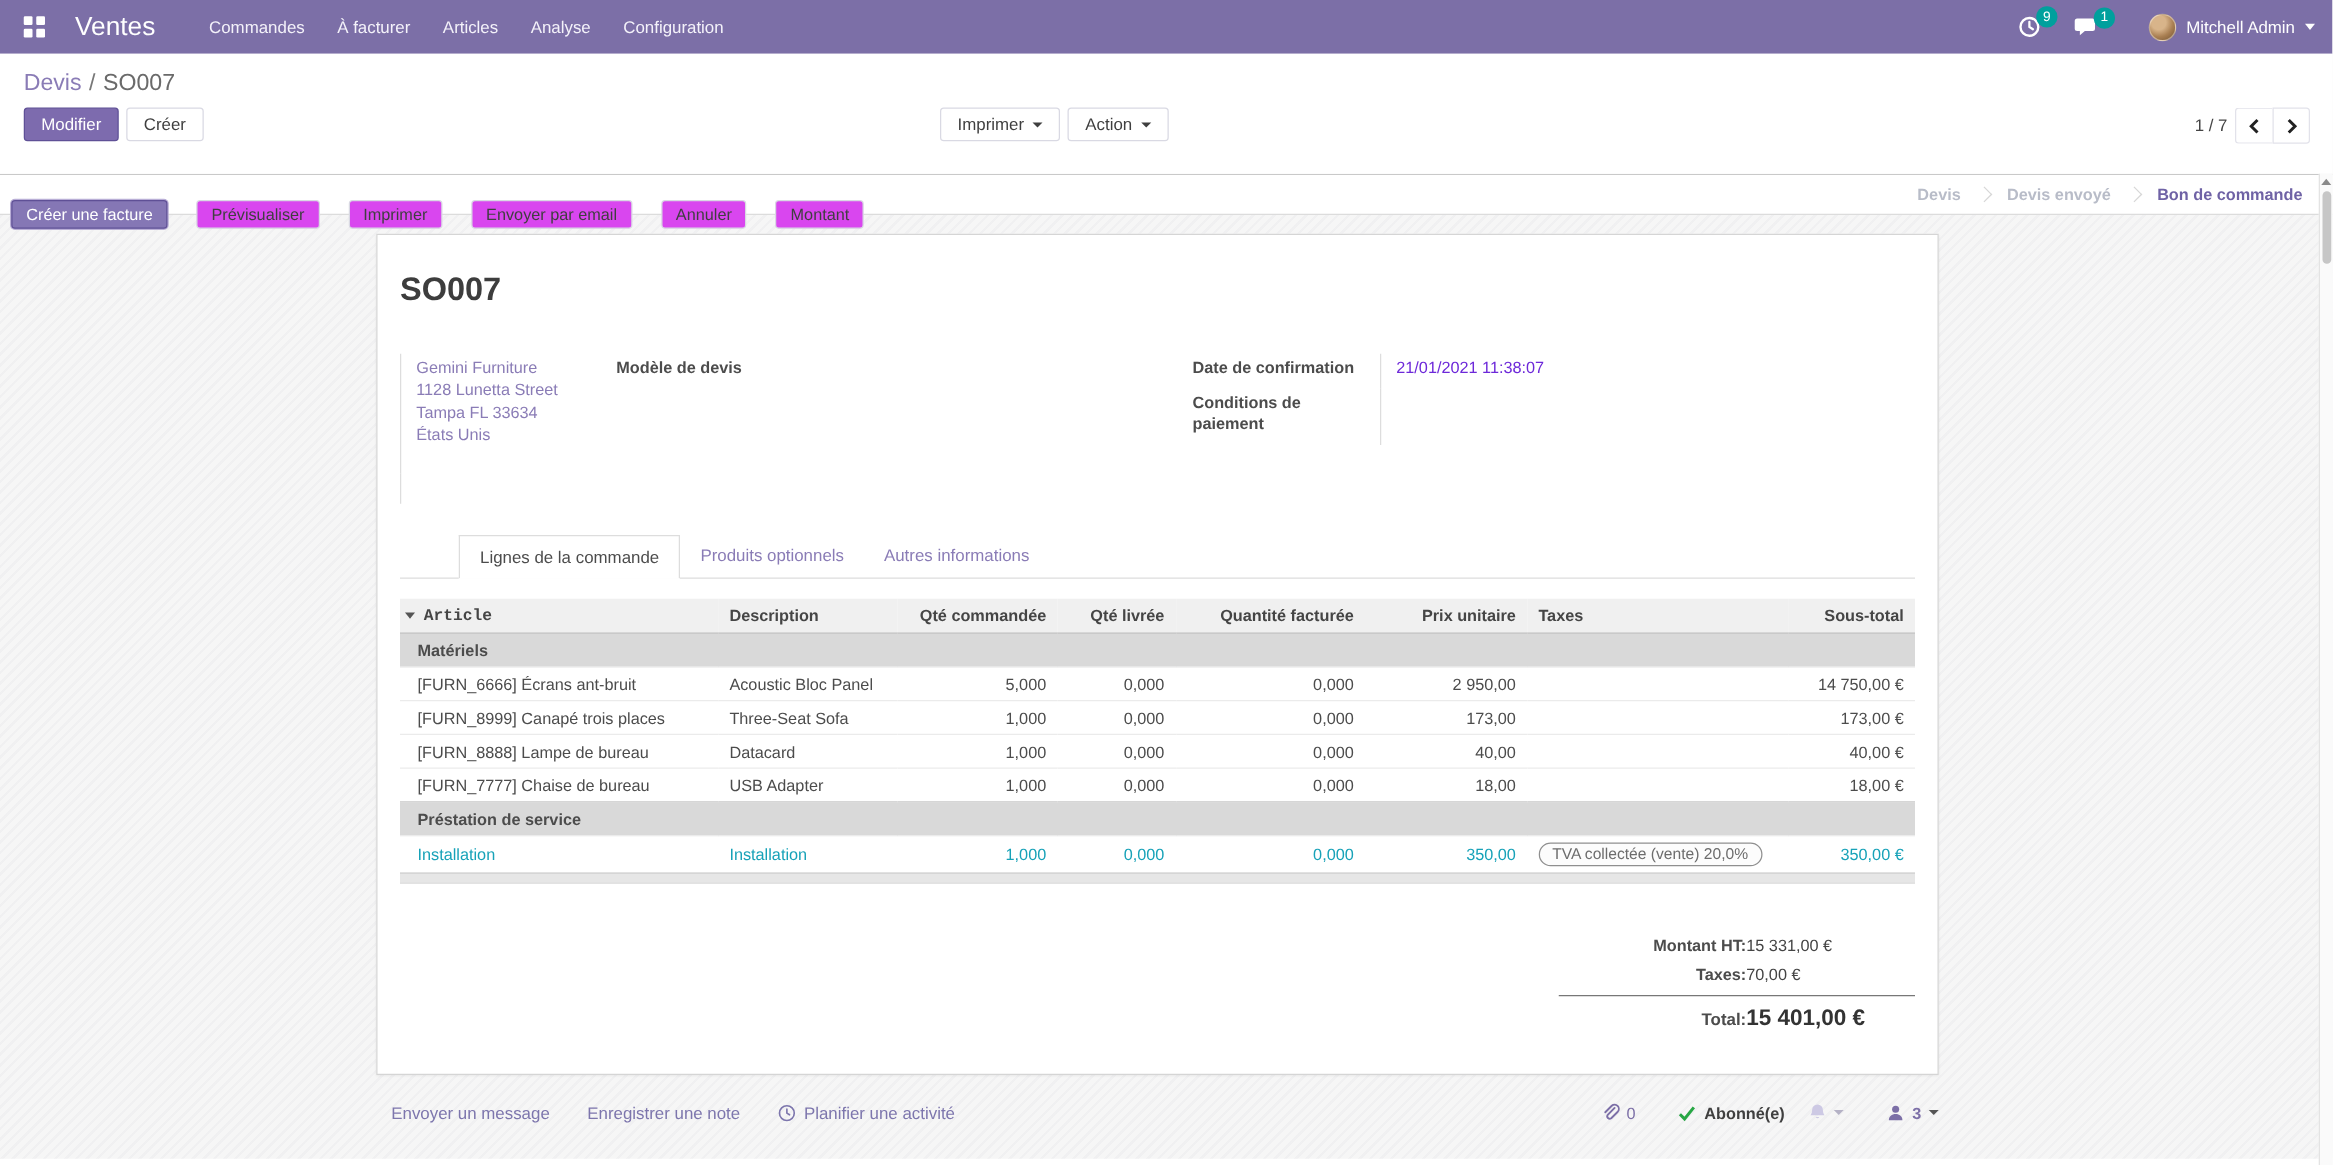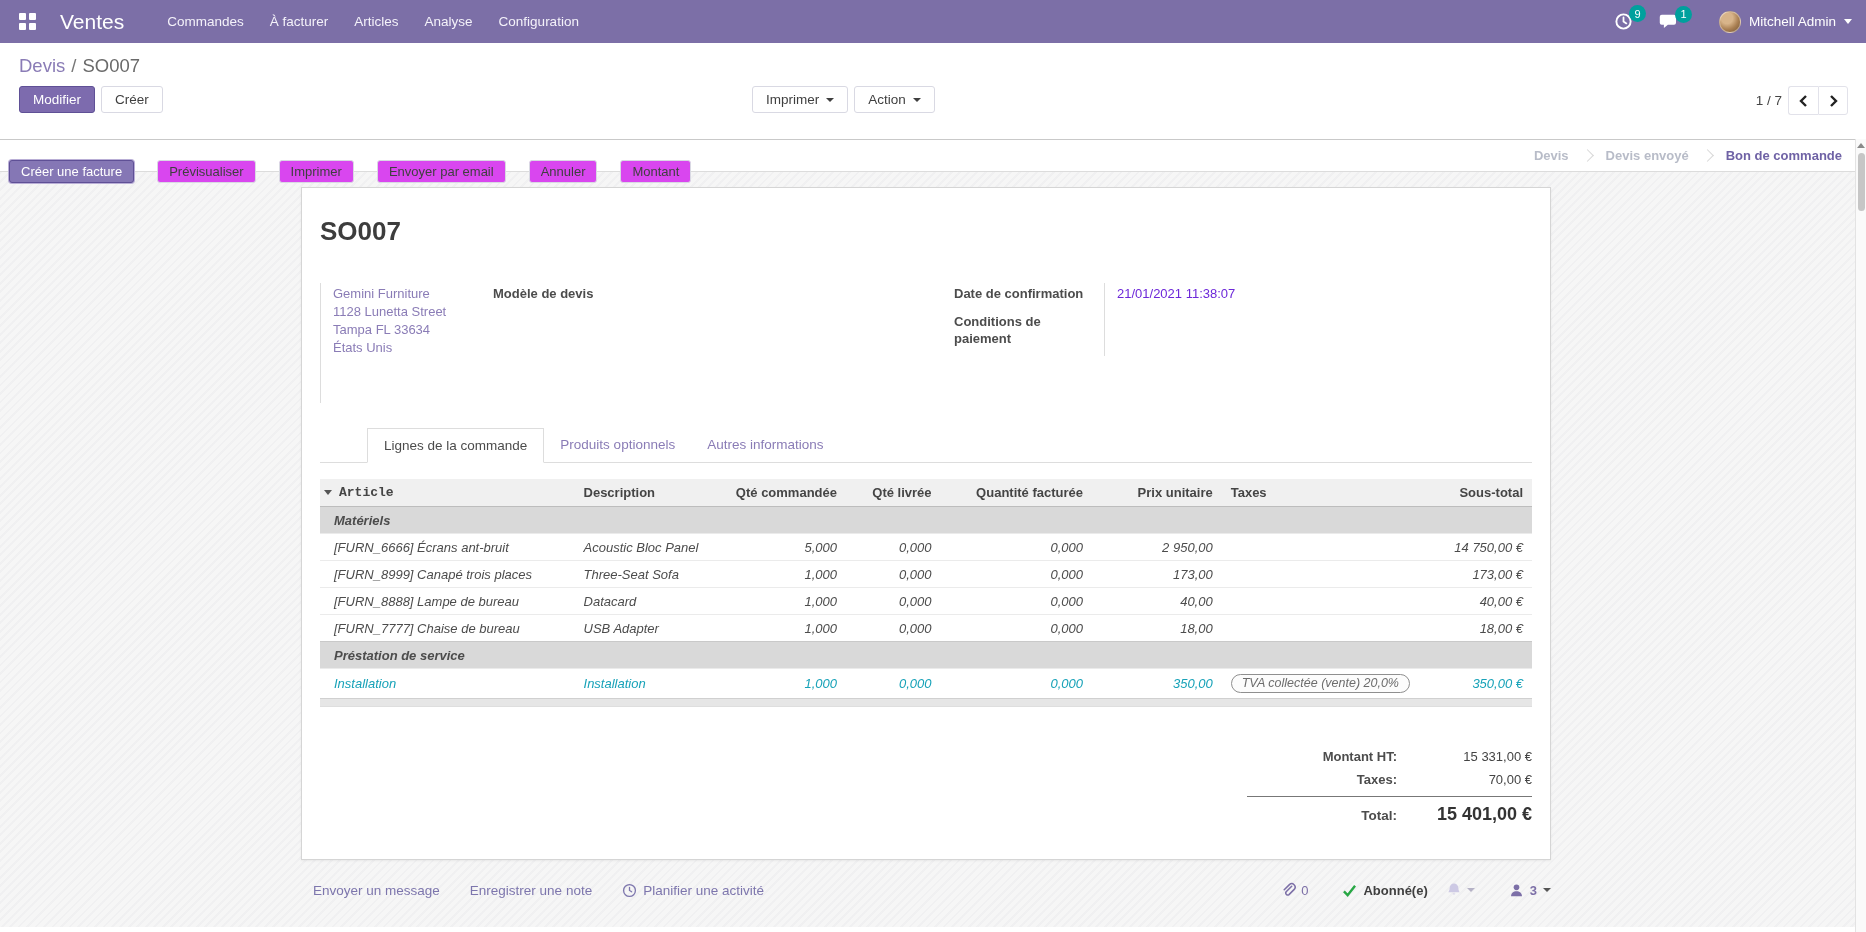--- a/index.html
+++ b/index.html
@@ -72,34 +72,34 @@
 
   
   .tabs{ display:flex; border-bottom:1px solid #ddd; margin-top:24px; }
   .tab{ padding:9px 16px; font-size:13.5px; color:#8a7cb6; cursor:pointer; position:relative; top:1px; }
   .tab.active{ color:#4c4c4c; background:#fff; border:1px solid #ddd; border-bottom:1px solid #fff;margin-left:47px; }
 
   
   table{ width:100%; border-collapse:collapse; margin-top:16px; table-layout:fixed; }
   th{ background:#f0f0f0; border-bottom:1px solid #bdbdbd; padding:6px 9px; font-size:13px; text-align:left; color:#454545; }
   th.num, td.num{ text-align:right; }
-  td{ padding:5px 9px; border-top:1px solid #ebebeb; height:27px; color:#4c4c4c; background:#fff;font-style:italic; }
+  td{ padding:5px 9px; border-top:1px solid #ebebeb; height:27px; color:#4c4c4c; background:#fff; }
   tr.section-row td{ background:#d9d9d9; font-weight:bold; padding-left:14px; border-top:1px solid #c9c9c9; }
   td.first, th.first{ padding-left:14px; }
   th.first{ padding-left:4px;font-family:Liberation Mono, monospace; }
   .th-caret{ display:inline-block; width:0; height:0; border-left:4px solid transparent; border-right:4px solid transparent; border-top:5px solid #555; margin-right:7px; vertical-align:middle; cursor:pointer; }
   tr.info-row td{ color:var(--info); }
   .tax-badge{ display:inline-block; border:1px solid #8f8f8f; border-radius:11px; padding:1px 10px 2px; color:#6d6d6d; font-size:12.5px; background:#fcfcfc; max-width:100%; white-space:nowrap; }
   .table-end{ height:9px; background:#e6e6e6; border-top:1px solid #d0d0d0; border-bottom:1px solid #dedede; }
 
   
   .totals{ width:285px; margin:38px 0 0 auto; }
   .tot-row{ display:flex; justify-content:flex-end; align-items:baseline; padding:4px 0; }
   .tot-label{ font-weight:bold; color:#4c4c4c; }
-  .tot-value{ width:135px; text-align:right; color:#444; }
+  .tot-value{ width:135px; text-align:left; color:#444; }
   .tot-divider{ border-top:1px solid #777; margin:5px 0 3px; }
   .tot-row.grand .tot-label{ font-size:13.5px; }
   .tot-row.grand .tot-value{ font-size:18px; font-weight:bold; color:#333; }
 
   
   .chatter{ width:1250px; margin:22px 0 0 301px; display:flex; align-items:center; justify-content:space-between; padding-left:12px; }
   .chatter-left{ display:flex; gap:30px; align-items:center; }
   .chat-link{ color:#7d76ad; cursor:pointer; font-size:13.5px; display:flex; align-items:center; gap:6px; }
   .chatter-right{ display:flex; align-items:center; gap:8px; }
   .att{ display:flex; align-items:center; gap:5px; color:#7c6fa7; cursor:pointer; margin-right:26px; }

